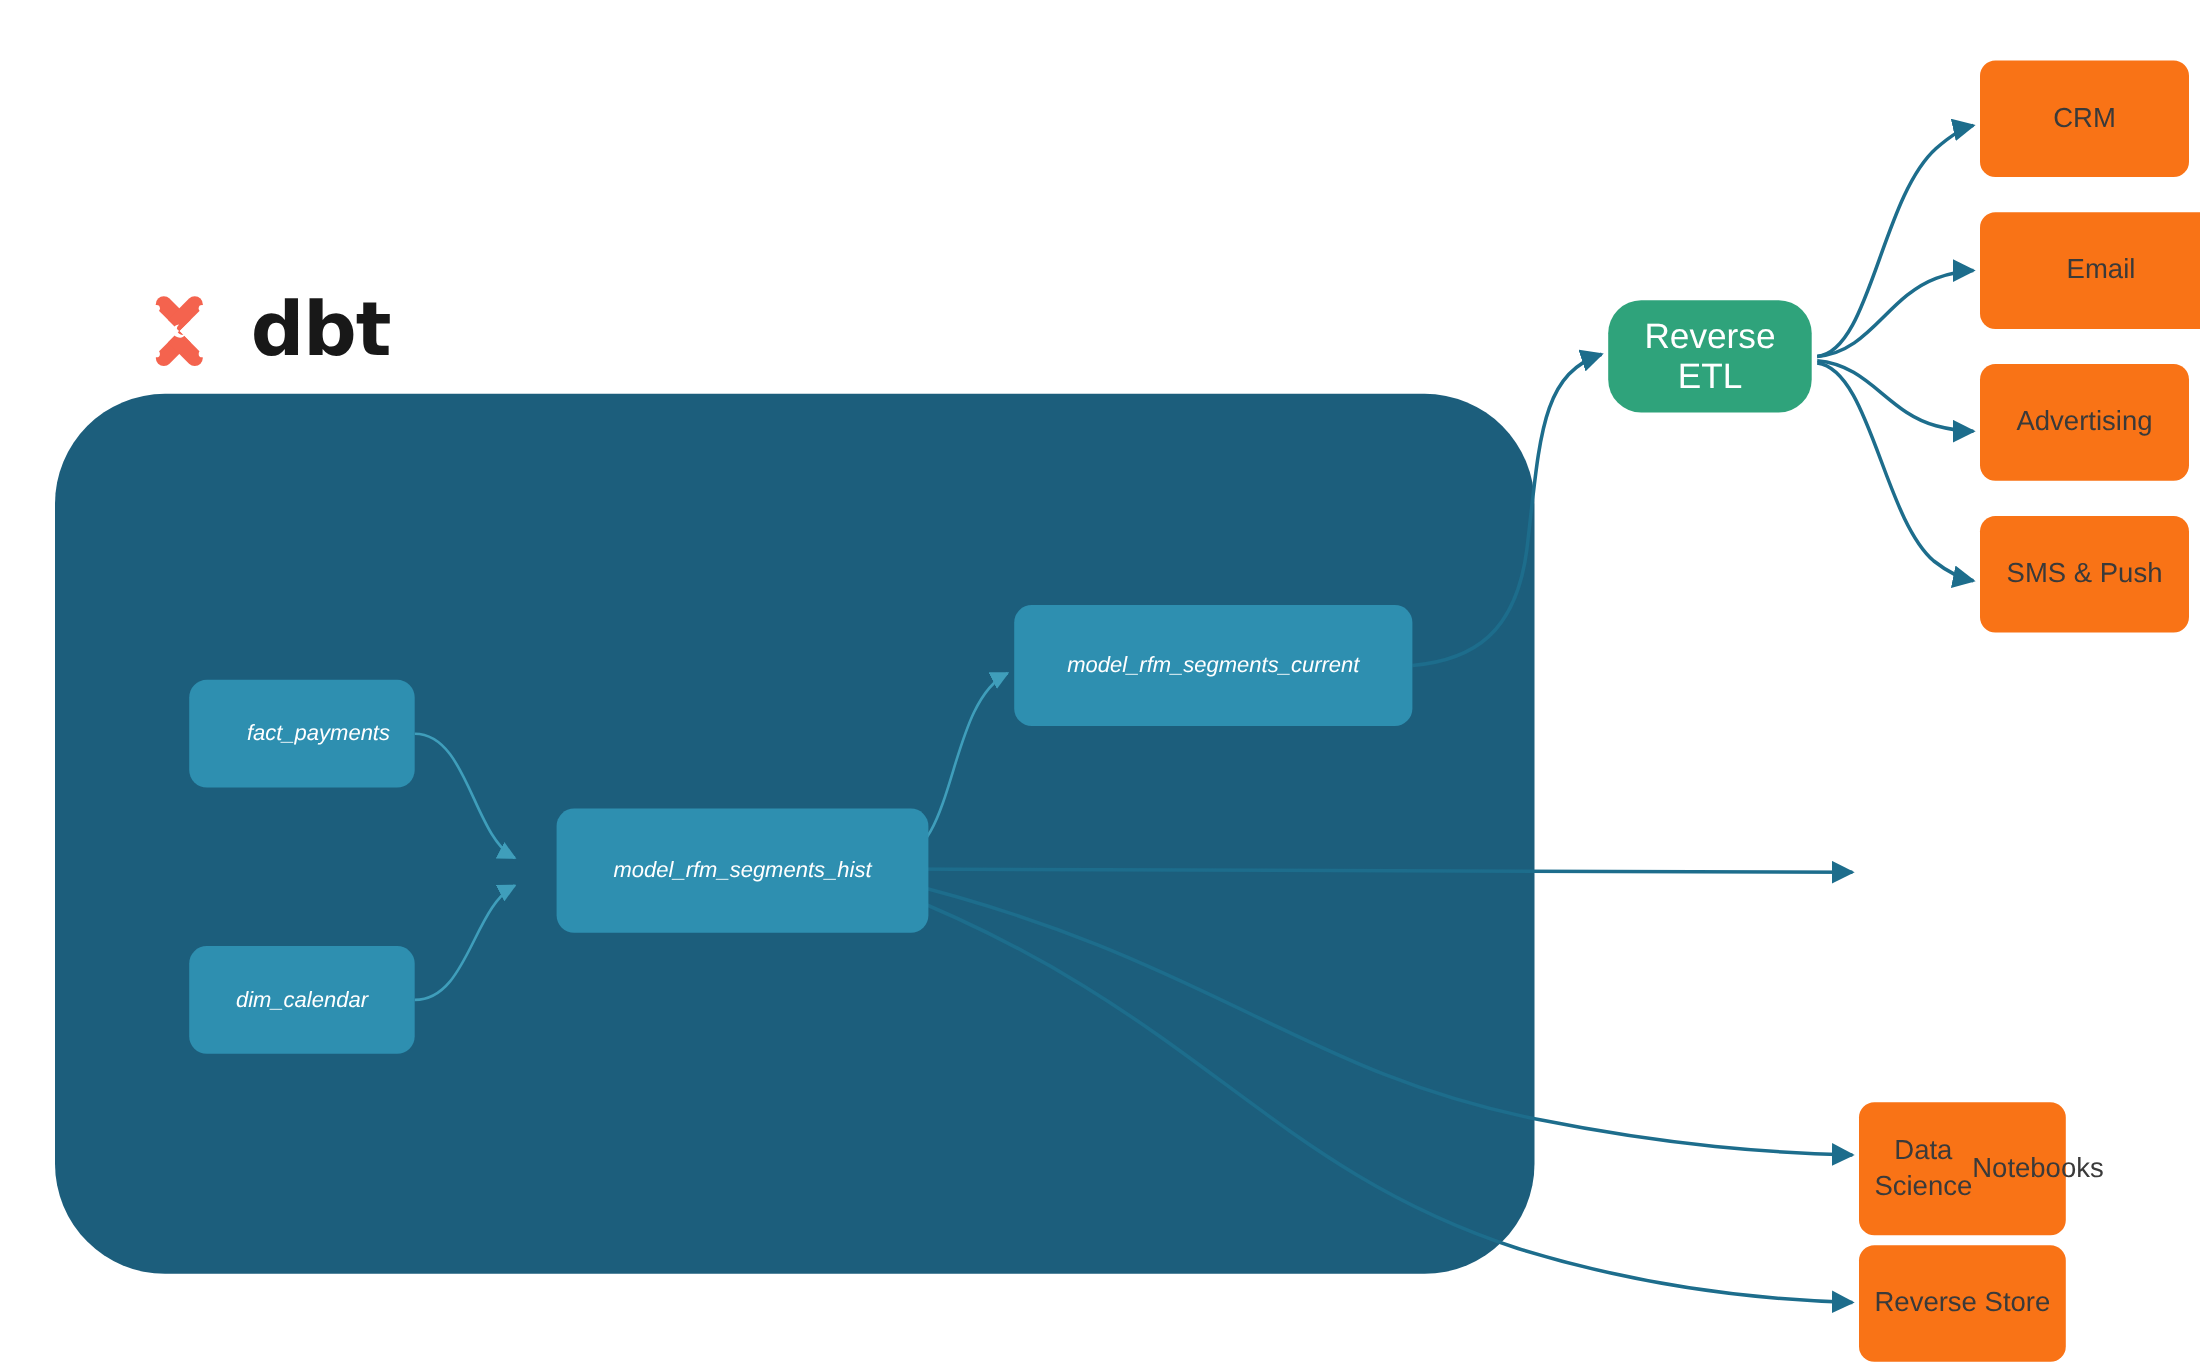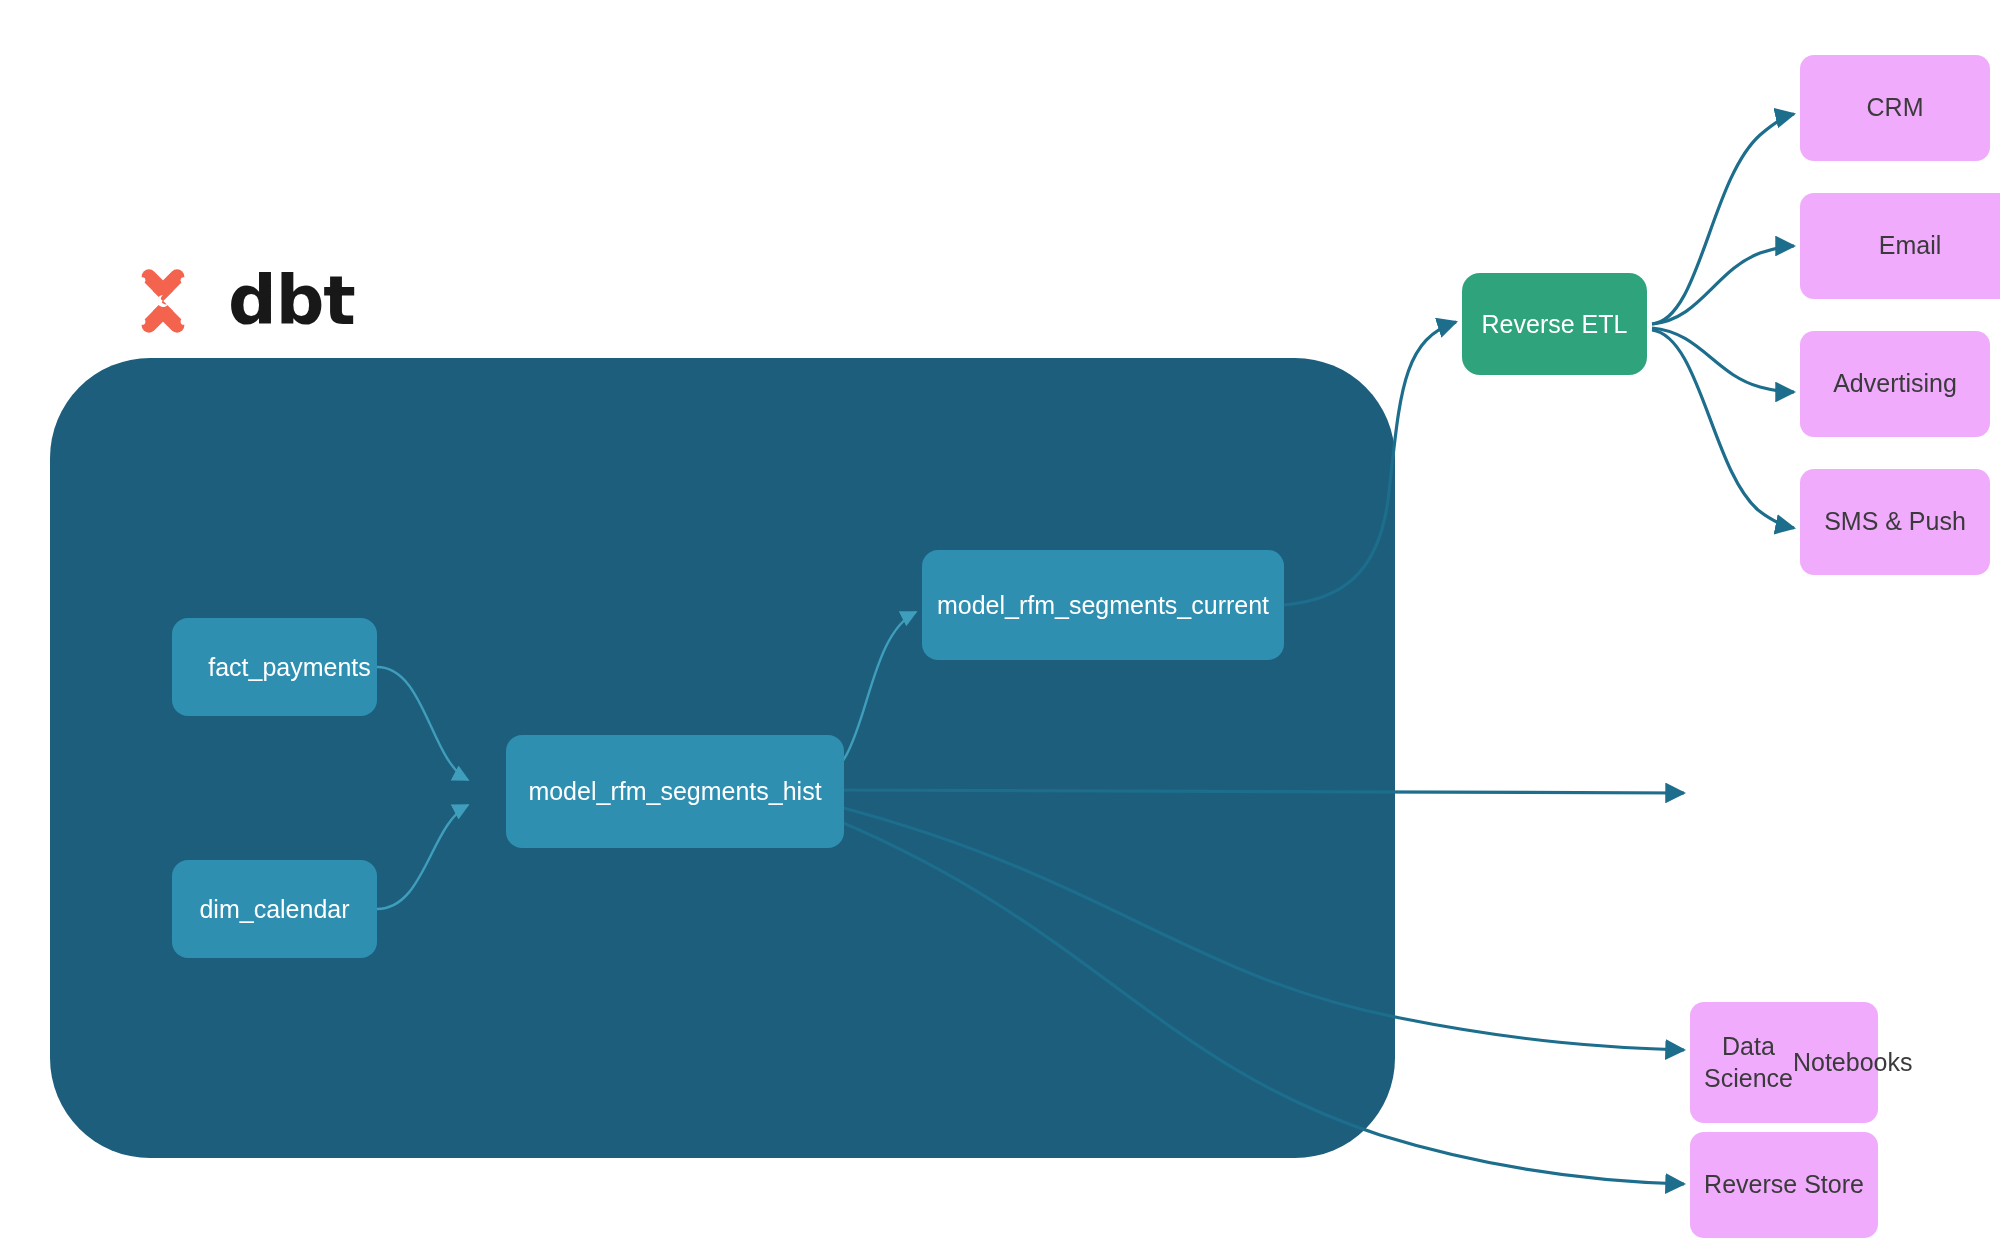--- a/index.html
+++ b/index.html
@@ -62,31 +62,32 @@
     display: flex;
     align-items: center;
     justify-content: center;
     text-align: center;
     border-radius: 14px;
     padding: 6px 14px;
   }
   .node-model {
     background: #2E8FB0;
     color: #ffffff;
-    font-size: 25px;
+    font-size: 20px;
     border-radius: 16px;
+    font-style: italic;
   }
   .node-green {
     background: #2FA37B;
     color: #ffffff;
-    font-size: 25px;
-    border-radius: 18px;
+    font-size: 32px;
+    border-radius: 30px;
   }
   .node-gray {
-    background: #f0abfc;
+    background: #f97316;
     color: #3A3A3A;
     font-size: 25px;
     border-radius: 14px;
     line-height: 1.25;
   }
 
   
   #node-fact-payments        { left: 172px;  top: 618px;  width: 205px; height: 98px; padding-left: 44px; }
   #node-dim-calendar         { left: 172px;  top: 860px;  width: 205px; height: 98px; }
   #node-rfm-hist             { left: 474px;  top: 735px;  width: 338px; height: 113px; margin-left: 32px; }

